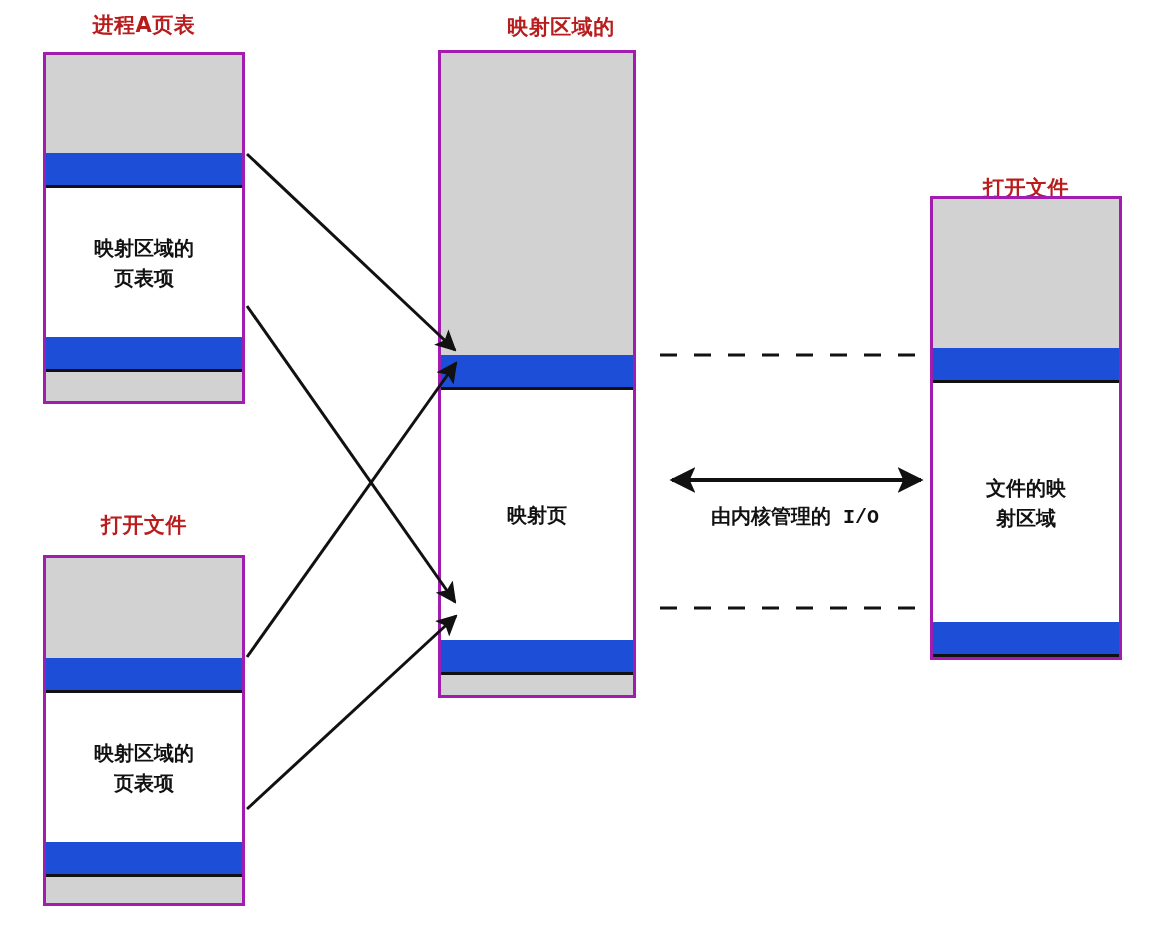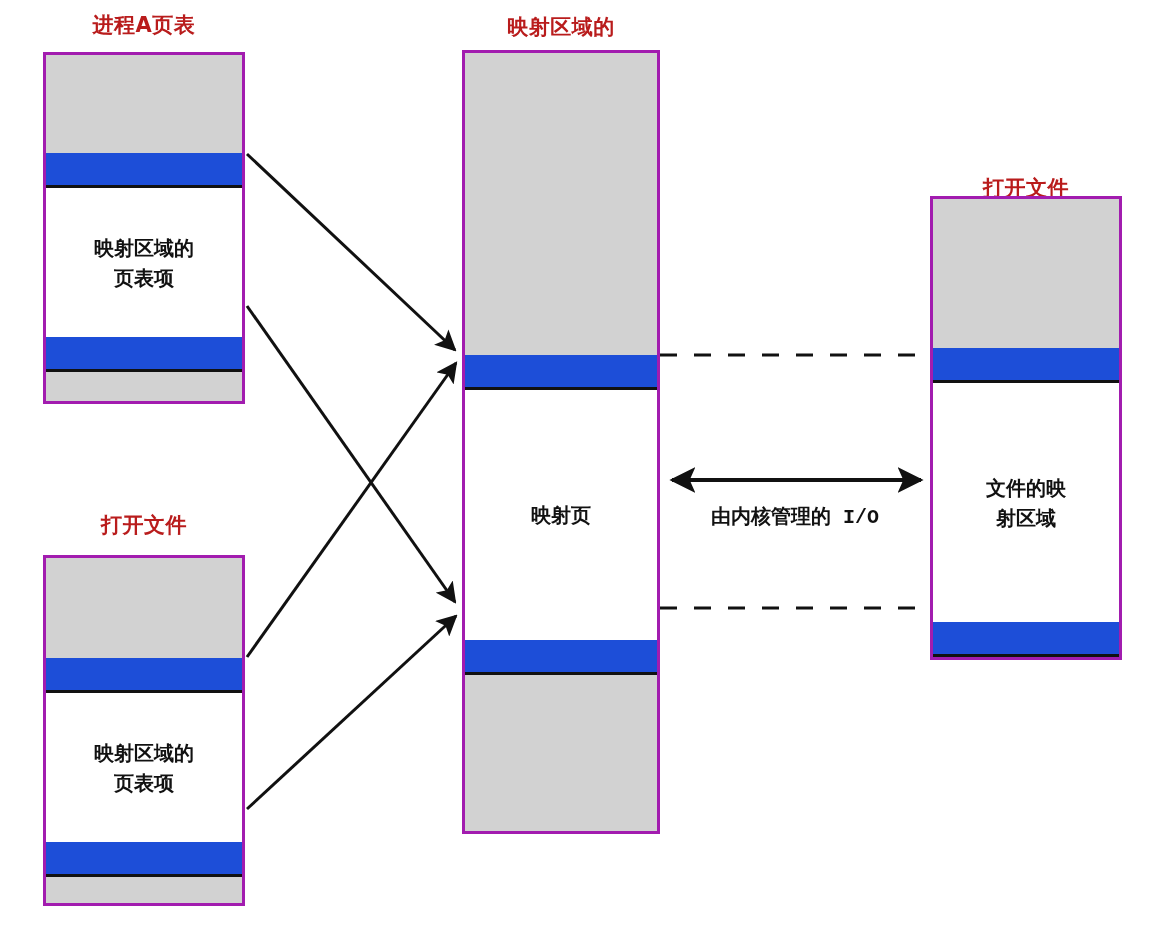--- a/index.html
+++ b/index.html
@@ -107,21 +107,21 @@
     <div class="seg seg-gray" style="height:100px;"></div>
     <div class="seg seg-white seg-div-top" style="height:152px;">
       <div>
         <div>映射区域的</div>
         <div>页表项</div>
       </div>
     </div>
     <div class="seg seg-gray seg-div-top" style="flex:1 1 auto;"></div>
   </div>
 
-  <div class="box" style="left:462px; top:50px; width:198px; height:784px;">
+  <div class="box" style="left:438px; top:50px; width:198px; height:648px;">
     <div class="seg seg-gray" style="height:302px;"></div>
     <div class="seg seg-white seg-div-top" style="height:253px;">
       <div>映射页</div>
     </div>
     <div class="seg seg-gray seg-div-top" style="flex:1 1 auto;"></div>
   </div>
 
   <div class="box" style="left:930px; top:196px; width:192px; height:464px;">
     <div class="seg seg-gray" style="height:156px;"></div>
     <div class="seg seg-white seg-div-top" style="height:253px;">

